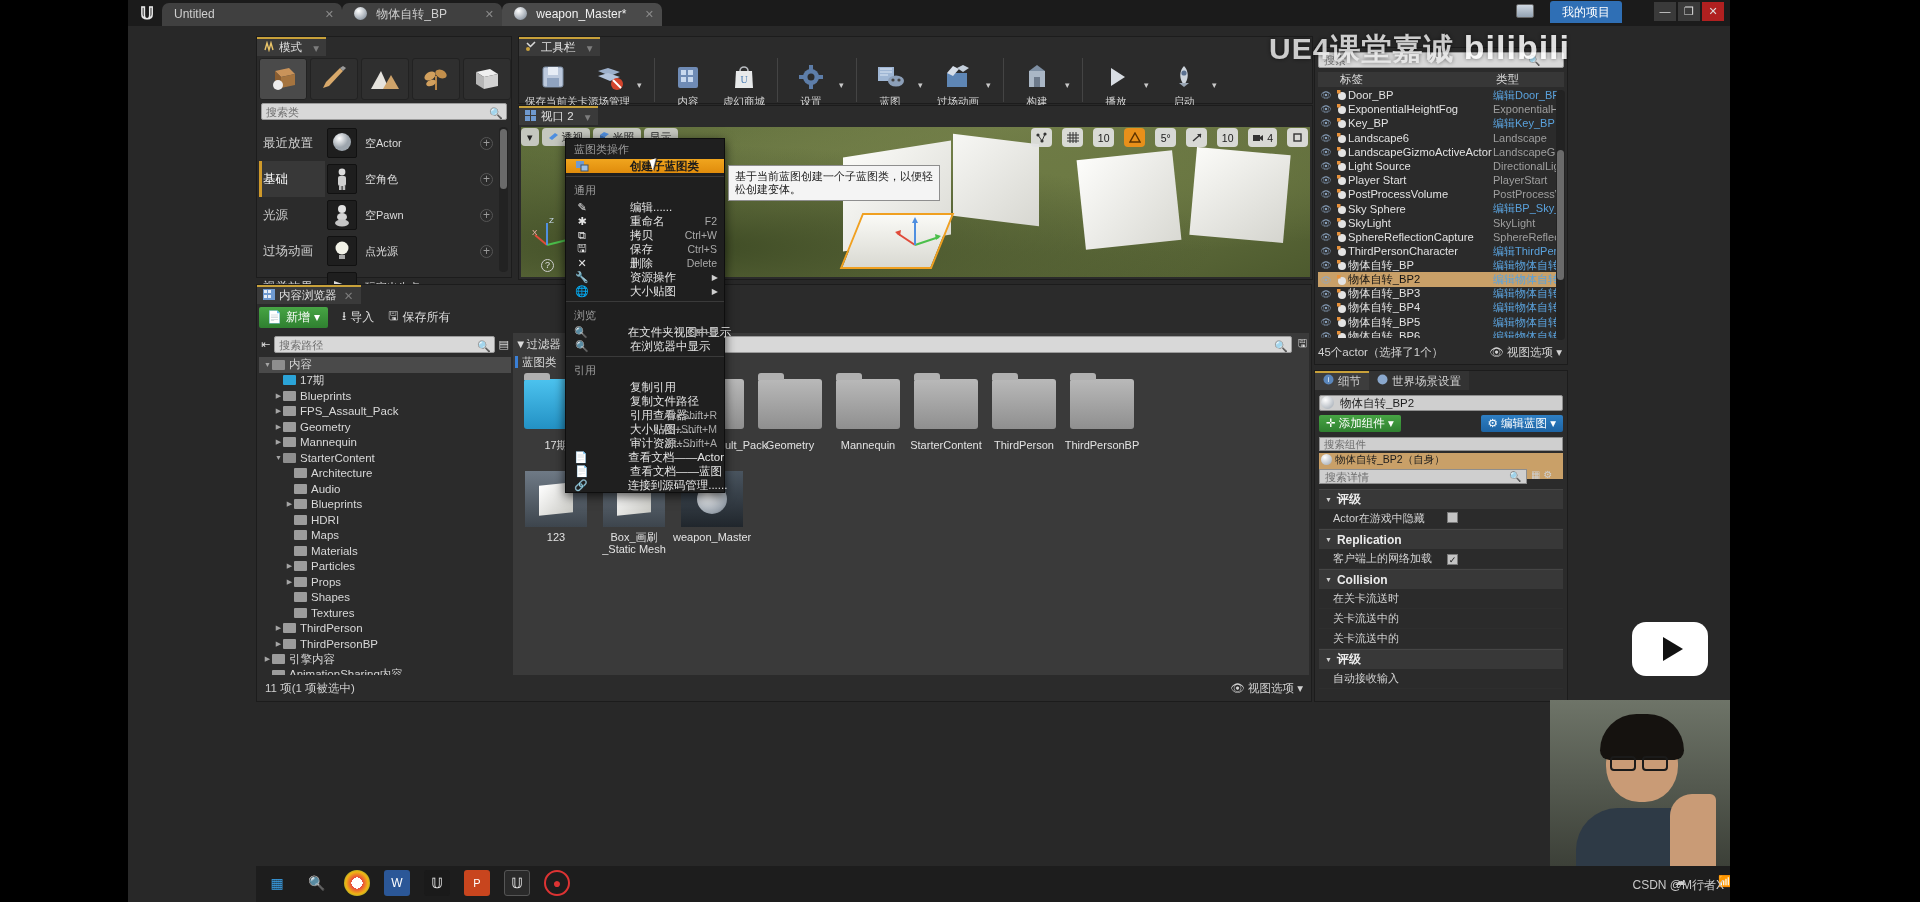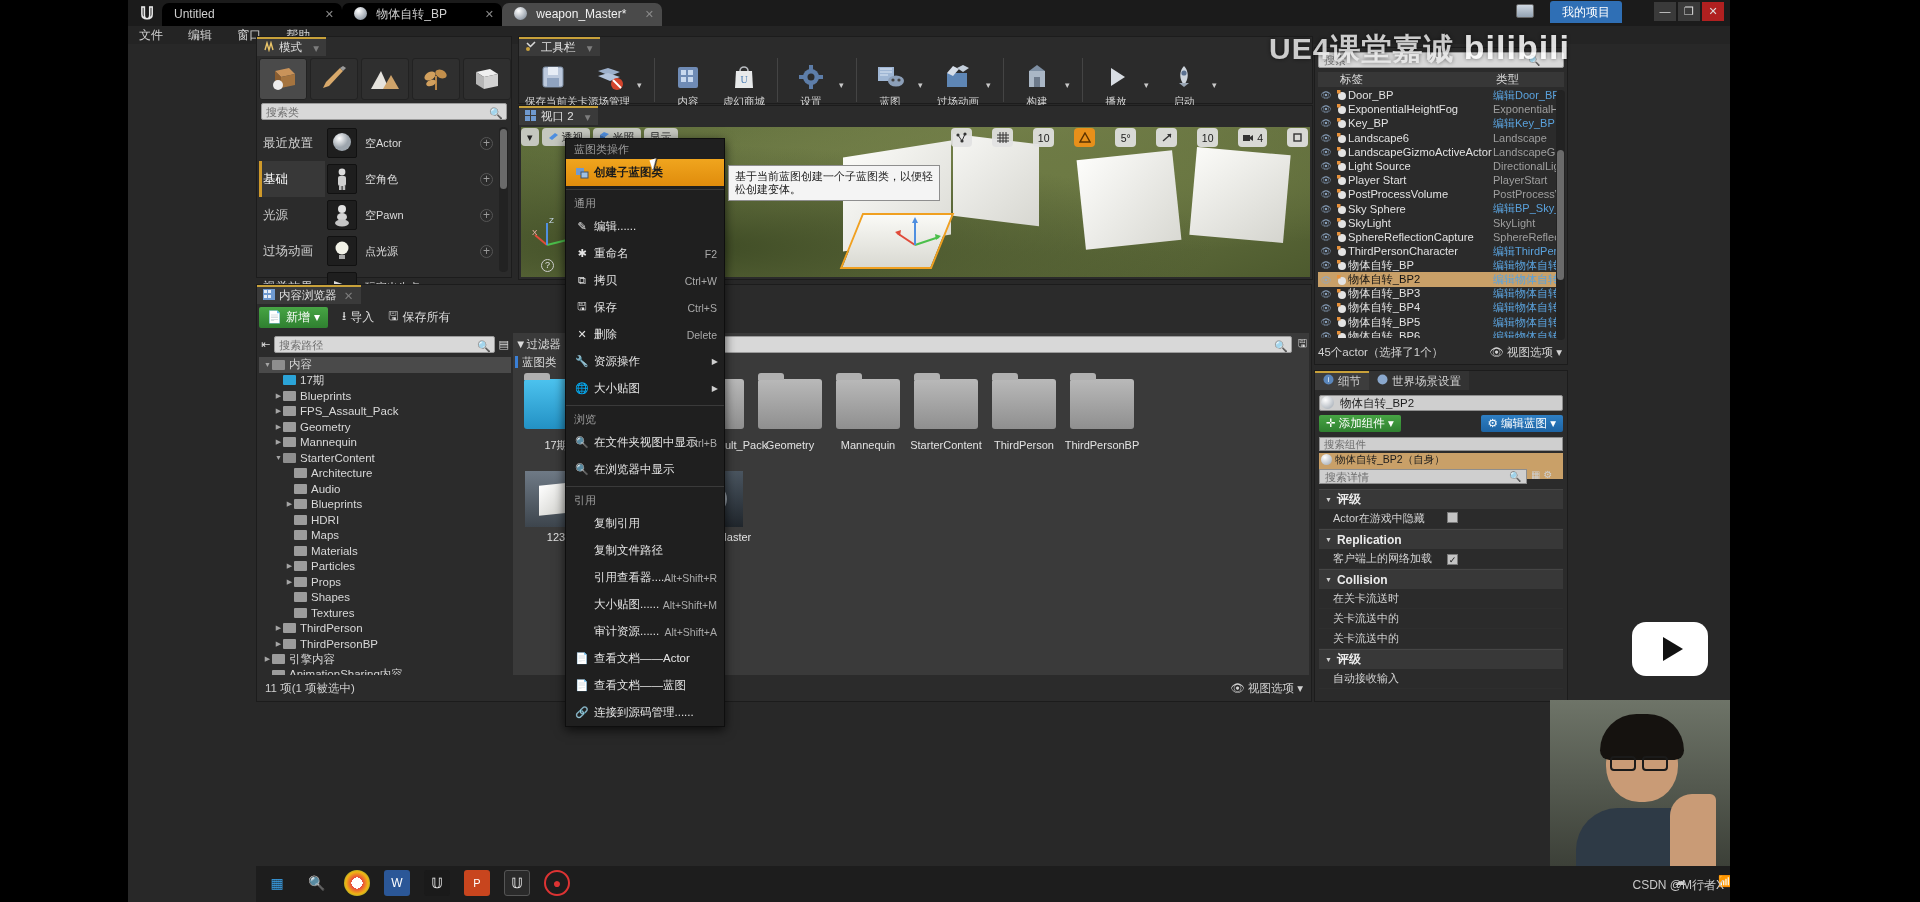--- a/index.html
+++ b/index.html
@@ -13,21 +13,21 @@
   .lb-left { left:0; width:128px; }
   .lb-right { right:0; width:190px; }
 
   
   #app { position:absolute; left:128px; top:0; width:1602px; height:902px; background:#282828; }
 
   
   .titlebar { position:absolute; left:0; top:0; width:100%; height:26px; background:#1b1b1b; }
   .ue-logo { position:absolute; left:8px; top:3px; width:22px; height:21px; color:#e8e8e8;
              font-size:17px; font-weight:bold; text-align:center; line-height:21px; font-family:"Liberation Serif",serif; }
-  .tab { position:absolute; top:3px; height:23px; background:#000000; border-radius:7px 7px 0 0;
+  .tab { position:absolute; top:3px; height:23px; background:#404040; border-radius:7px 7px 0 0;
          padding:0 26px 0 12px; line-height:23px; font-size:12px; color:#cfcfcf; white-space:nowrap; }
   .tab.active { background:#4a4a4a; color:#f0f0f0; }
   .tab .tabicon { display:inline-block; width:13px; height:13px; border-radius:50%;
                   background:radial-gradient(circle at 35% 30%, #fff, #9aa3ad 70%, #5d646c);
                   vertical-align:-2px; margin-right:6px; }
   .tab .tabx { position:absolute; right:8px; top:0; color:#8a8a8a; font-size:11px; }
   .tab1 { left:34px; width:180px; }
   .tab2 { left:214px; width:160px; }
   .tab3 { left:374px; width:160px; }
   .winbtns { position:absolute; right:6px; top:2px; display:flex; gap:2px; z-index:5; }
@@ -90,21 +90,21 @@
   
   #viewport { left:390px; top:105px; width:795px; height:175px; }
   .vp-body { position:absolute; left:2px; top:21px; right:2px; bottom:2px; overflow:hidden;
              background:
                radial-gradient(ellipse at 20% 80%, #3d4a24 0%, transparent 60%),
                radial-gradient(ellipse at 70% 30%, #6d7a44 0%, transparent 55%),
                linear-gradient(160deg,#5b6a38,#76824c 40%,#4d5a2e 100%); }
   .vp-bar { position:absolute; left:2px; top:22px; height:18px; display:flex; gap:3px; z-index:3; }
   .vp-btn { background:rgba(215,215,215,.85); border-radius:4px; padding:0 6px; line-height:17px;
             font-size:11px; color:#222; display:flex; align-items:center; gap:3px; }
-  .vp-rbar { position:absolute; right:4px; top:22px; height:19px; display:flex; gap:20px; z-index:3; }
+  .vp-rbar { position:absolute; right:4px; top:22px; height:19px; display:flex; gap:10px; z-index:3; }
   .vp-rbtn { background:rgba(226,226,226,.92); border-radius:4px; min-width:21px; height:19px;
              font-size:10.5px; color:#1a1a1a; display:flex; align-items:center; justify-content:center; padding:0 4px; }
   .vp-rbtn.on { background:#e8901a; }
   .cube { position:absolute; background:#f0f0ee; }
   .gizmo { position:absolute; width:56px; height:46px; }
 
   
   #cb { left:128px; top:284px; width:1056px; height:418px; }
   .cb-toolbar { position:absolute; left:2px; top:21px; height:22px; display:flex; align-items:center; gap:14px; }
   .btn-green { background:linear-gradient(#47a544,#2f8030); color:#fff; font-size:12px; padding:2px 8px;
@@ -132,22 +132,22 @@
   .folder-ic:before { content:""; position:absolute; left:0; top:-6px; width:26px; height:7px;
                       background:#b0b0b0; border-radius:3px 3px 0 0; }
   .cb-status { position:absolute; left:2px; bottom:2px; right:2px; height:22px; background:#2b2b2b;
                font-size:11.5px; color:#d0d0d0; line-height:22px; padding-left:6px; }
   .cb-status .vo { position:absolute; right:6px; }
 
   
   #ctx { position:absolute; left:437px; top:138px; width:160px; background:#1f1f1f;
          border:1px solid #0e0e0e; z-index:40; box-shadow:0 3px 10px rgba(0,0,0,.7); }
   .ctx-head { font-size:11px; color:#9d9d9d; padding:3px 8px 2px; }
-  .ctx-item { height:27px; display:flex; align-items:center; font-size:11.5px; color:#e4e4e4;
-              padding-left:8px; position:relative; white-space:nowrap; }
+  .ctx-item { height:14px; display:flex; align-items:center; font-size:11.5px; color:#e4e4e4;
+              padding-left:8px; position:relative; white-space:nowrap;gap:36px; }
   .ctx-item.hl { background:linear-gradient(#f0a51e,#e08c0c); color:#1b1b1b; font-weight:bold; }
   .ctx-item .cico { width:16px; height:13px; margin-right:4px; display:flex; align-items:center; justify-content:center; font-size:11px; }
   .ctx-item .sc { position:absolute; right:7px; font-size:10.5px; color:#a9a9a9; }
   .ctx-item .arr { position:absolute; right:6px; font-size:8px; color:#cfcfcf; }
   .ctx-sep { height:1px; background:#3a3a3a; margin:3px 0; }
   .tooltip { position:absolute; left:600px; top:165px; width:212px; background:#f4f4f4; color:#1a1a1a;
              border:1px solid #8e8e8e; font-size:11px; padding:4px 6px; z-index:41; line-height:13px; }
   .cursor { position:absolute; left:523px; top:159px; z-index:45; width:0; height:0;
             border-left:7px solid #fff; border-bottom:11px solid transparent; transform:rotate(-18deg);
             filter:drop-shadow(1px 1px 0 #222); }
@@ -256,26 +256,20 @@
       <div class="monitor-ico"></div>
       <div class="myproj">我的项目</div>
 
       <div class="winbtns">
         <div class="winbtn">—</div>
         <div class="winbtn">❐</div>
         <div class="winbtn close">✕</div>
       </div>
     </div>
 
-    <div class="menubar">
-      <span>文件</span>
-      <span>编辑</span>
-      <span>窗口</span>
-      <span>帮助</span>
-    </div>
 
     <div class="wm">
       <span>UE4课堂嘉诚</span>
       <span class="bl">bilibili</span>
     </div>
 
     <div class="panel" id="modes">
       <div class="ptab">
         <span class="pi">
           <svg width="12" height="11" viewBox="0 0 12 11">

